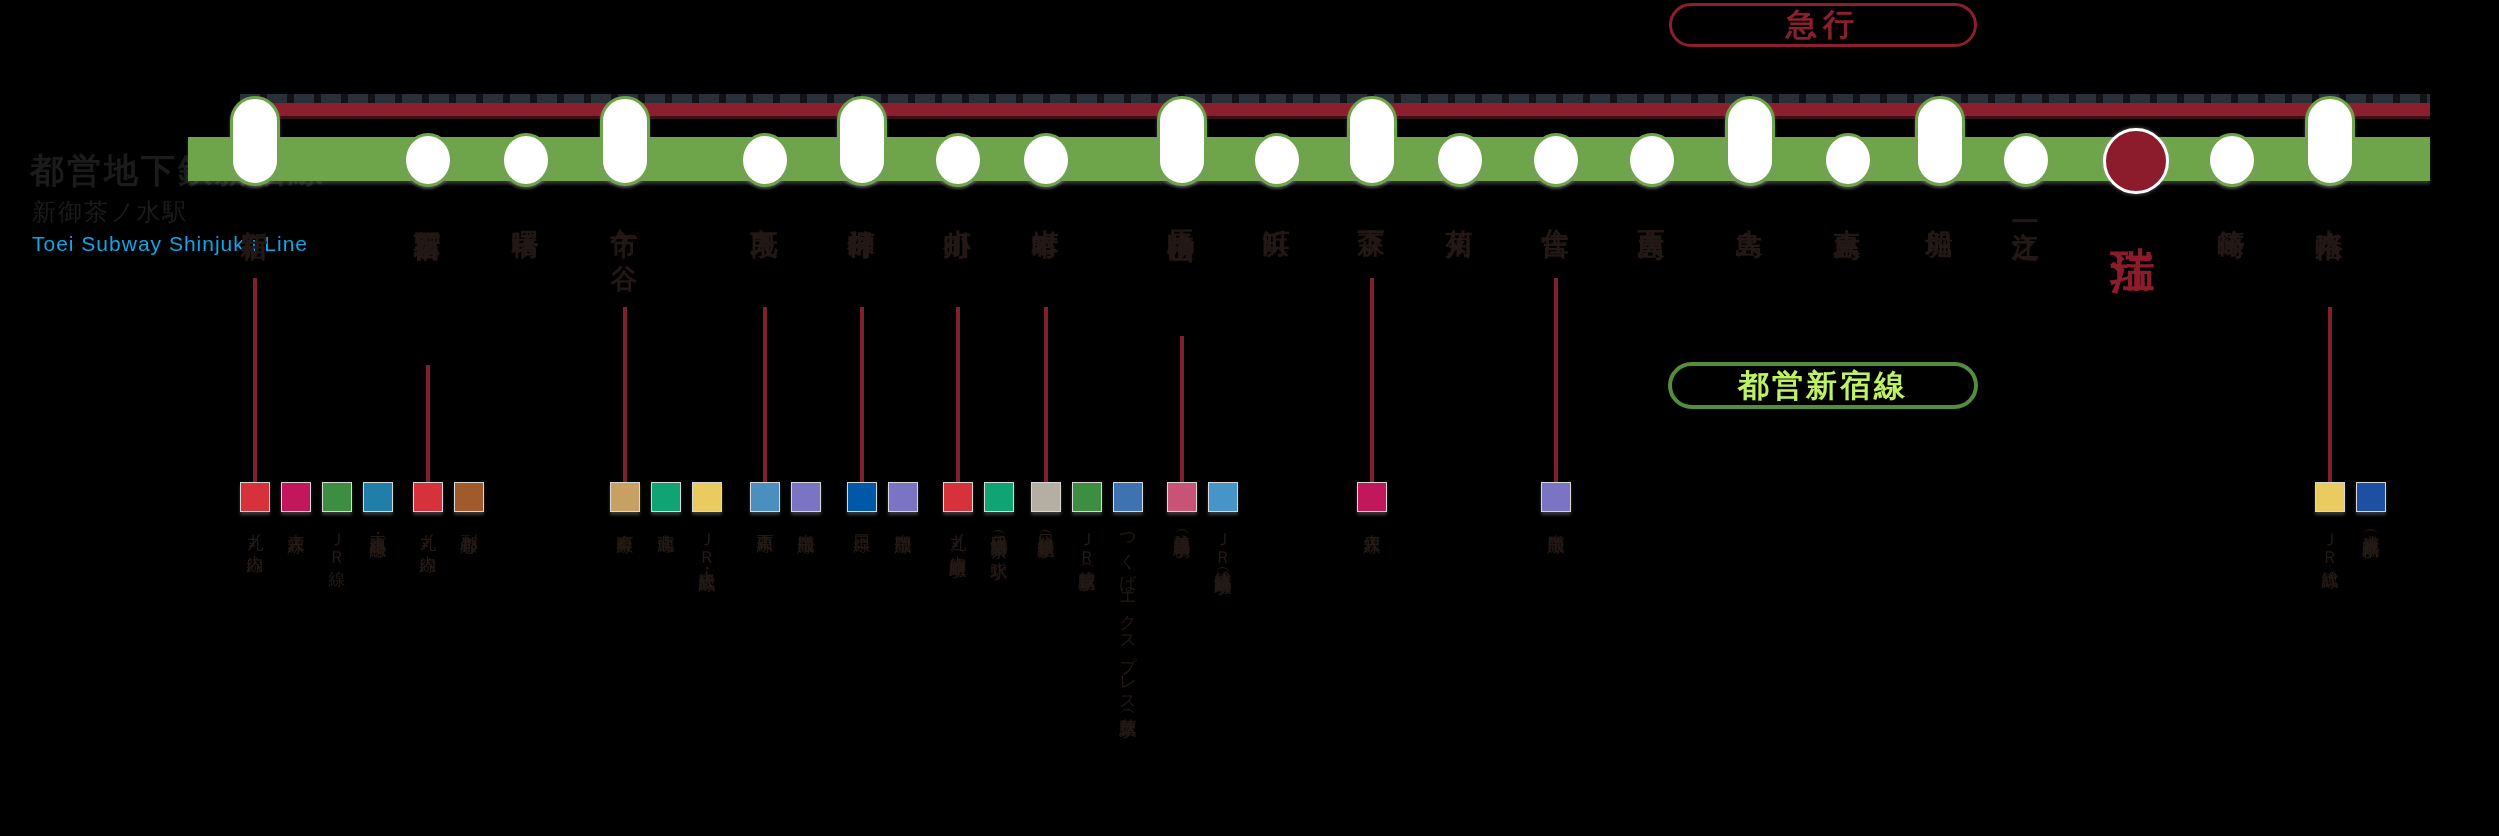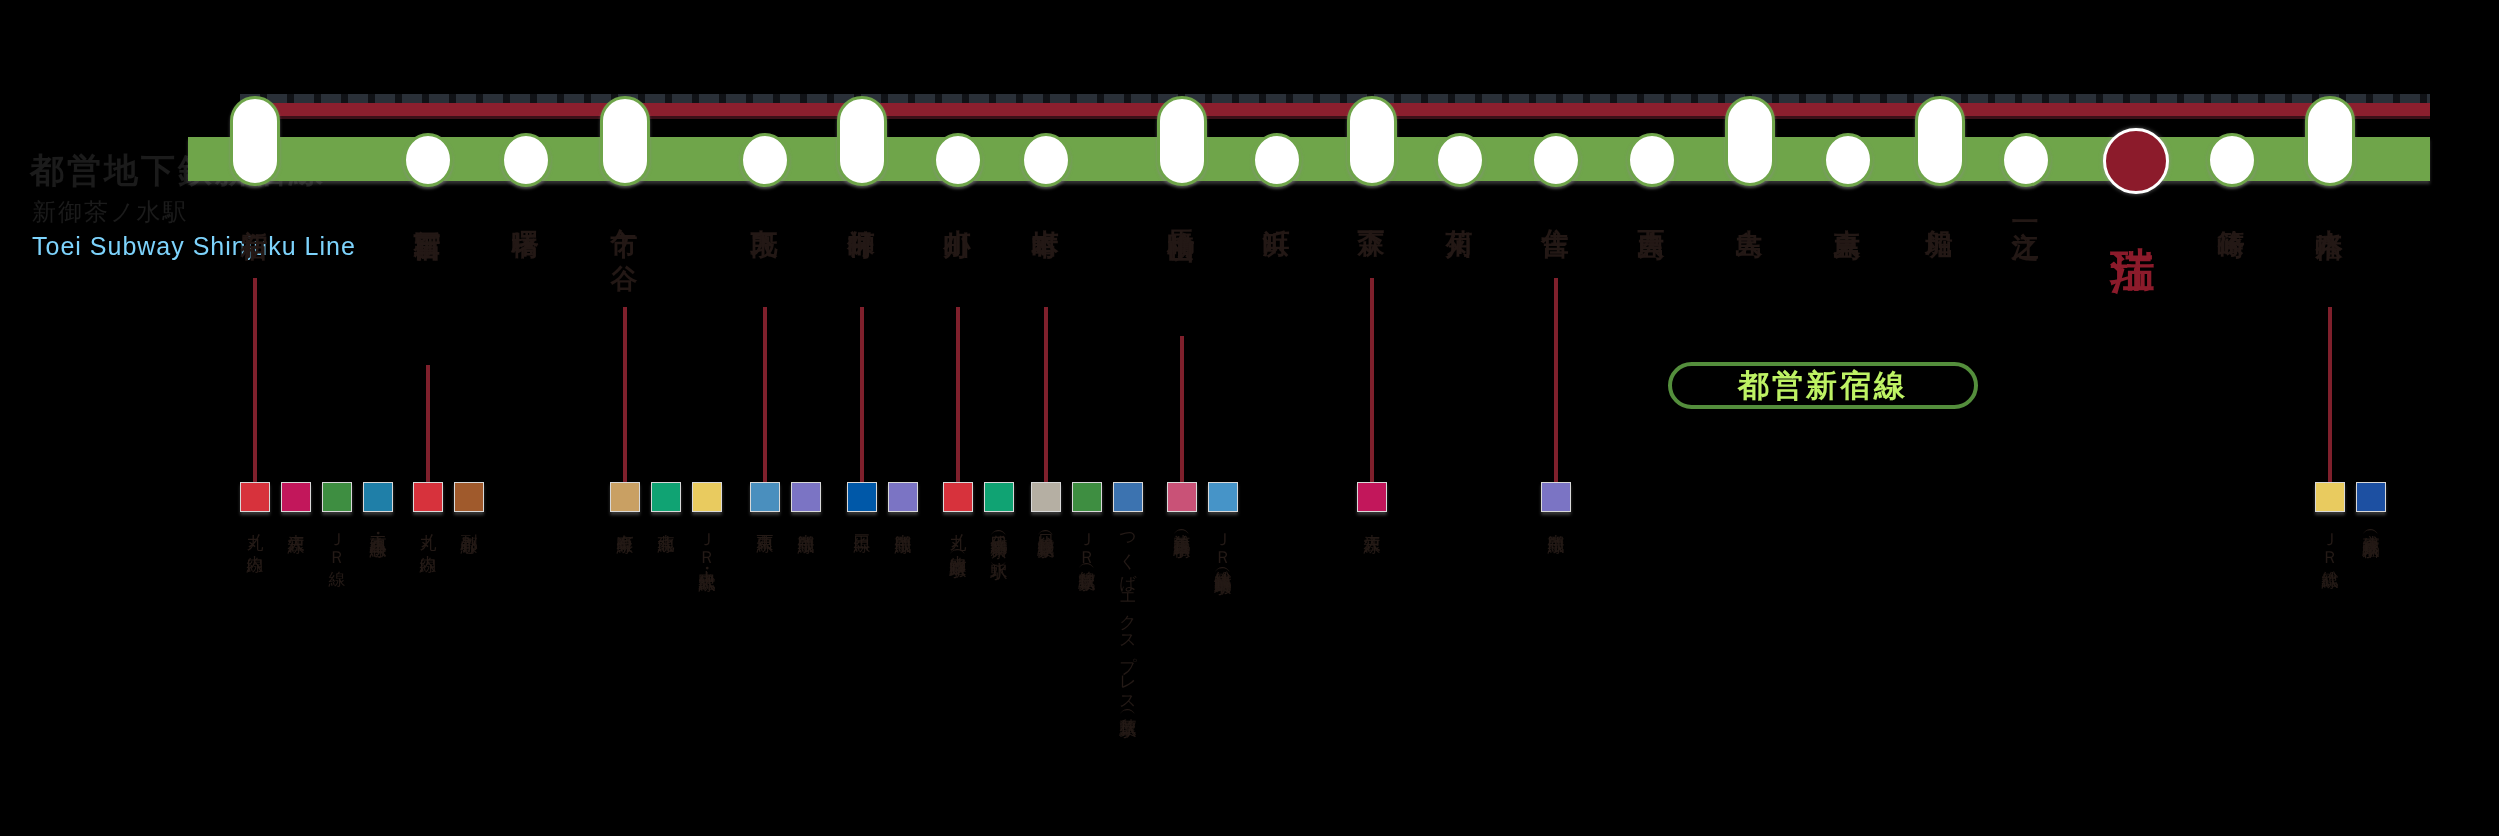--- a/index.html
+++ b/index.html
@@ -4,21 +4,21 @@
 <style>
   html,body{margin:0;padding:0;background:#000;}
   .map{
     position:relative;width:2499px;height:836px;background:#000000;overflow:hidden;
     font-family:"Liberation Sans",sans-serif;
   }
   .abs{position:absolute;}
   
   .hdr1{left:30px;top:148px;font-size:34px;font-weight:bold;color:#1b1b1b;letter-spacing:3px;}
   .hdr2{left:32px;top:196px;font-size:24px;color:#1b1b1b;letter-spacing:2px;}
-  .hdr3{left:32px;top:232px;font-size:25px;color:#7dd3fc;letter-spacing:1px;}
+  .hdr3{left:32px;top:232px;font-size:21px;color:#0ea5e9;letter-spacing:1px;}
   
   .green-band{left:188px;top:137px;width:2242px;height:44px;background:#6FA54A;
     box-shadow:0 3px 3px rgba(130,130,130,.40);}
   .dash-band{left:240px;top:94px;width:2190px;height:9px;
     background:repeating-linear-gradient(90deg,#2A3038 0px,#2A3038 20px,#101216 20px,#101216 27px);}
   .express-band{left:240px;top:103px;width:2190px;height:13px;background:#8C1F2E;
     border-bottom:3px solid #3B1018;}
   
   .marker{background:#ffffff;border:3px solid #6FA54A;box-shadow:0 2px 3px rgba(140,140,140,.55);}
   .m-circle{width:44px;height:48px;border-radius:50%;top:133px;}
@@ -50,20 +50,23 @@
 
   <div class="abs hdr1">都営地下鉄新宿線</div>
   <div class="abs hdr2">新御茶ノ水駅</div>
   <div class="abs hdr3">Toei Subway Shinjuku Line</div>
 
   <div class="abs dash-band"></div>
   <div class="abs express-band"></div>
 
   <div class="abs green-band"></div>
 
+  <div class="abs badge badge-express">
+    <span>急行</span>
+  </div>
   <div class="abs badge badge-local">
     <span>都営新宿線</span>
   </div>
 
   <div id="stations">
       <div class="abs marker m-pill" style="left: 230px;"></div>
       <div class="abs st-name" style="left: 240px;">新宿</div>
       <div class="abs connector" style="left: 253px; top: 278px; height: 204px;"></div>
       <div class="abs tr-col" style="left: 240px;">
         <div class="tr-box" style="background: rgb(215, 50, 60);"></div>

